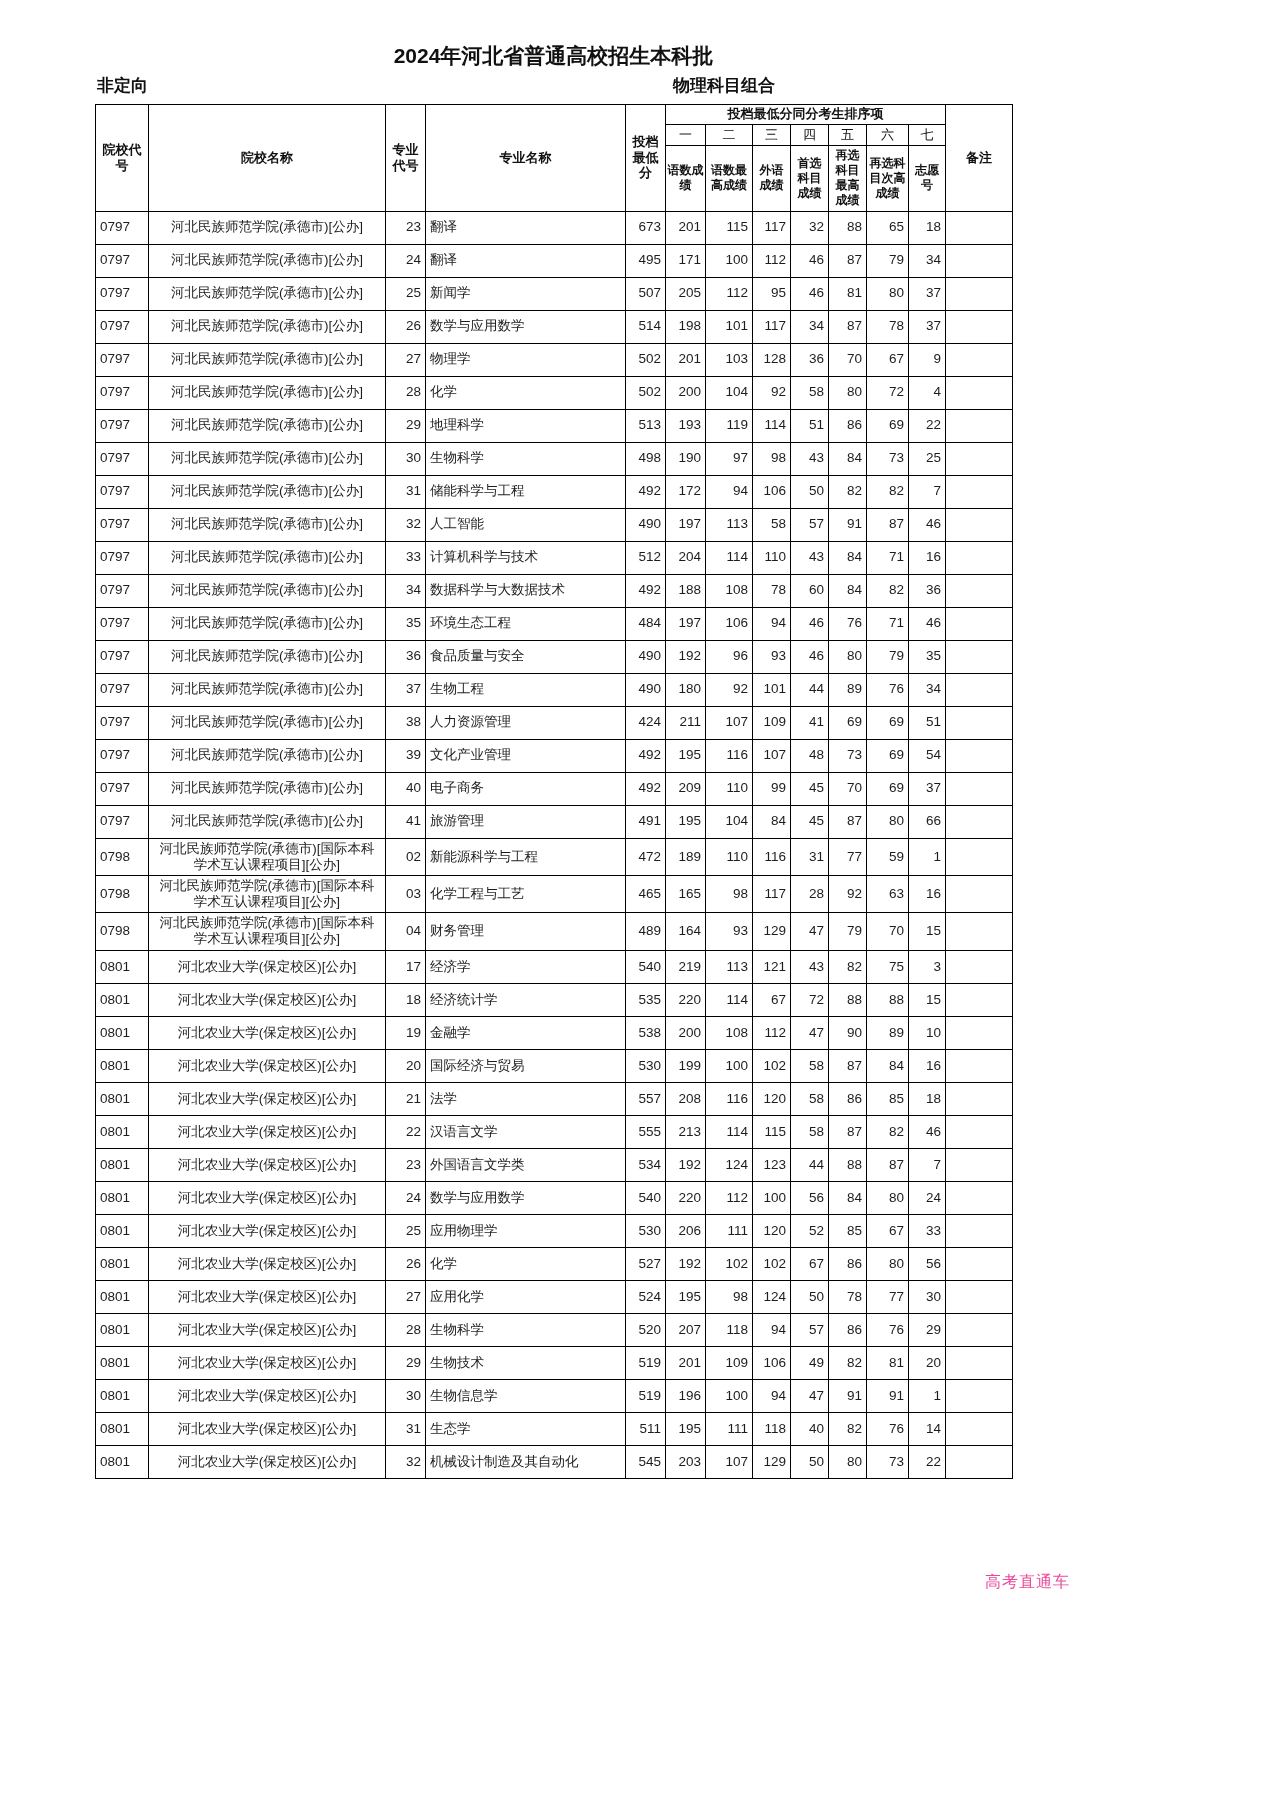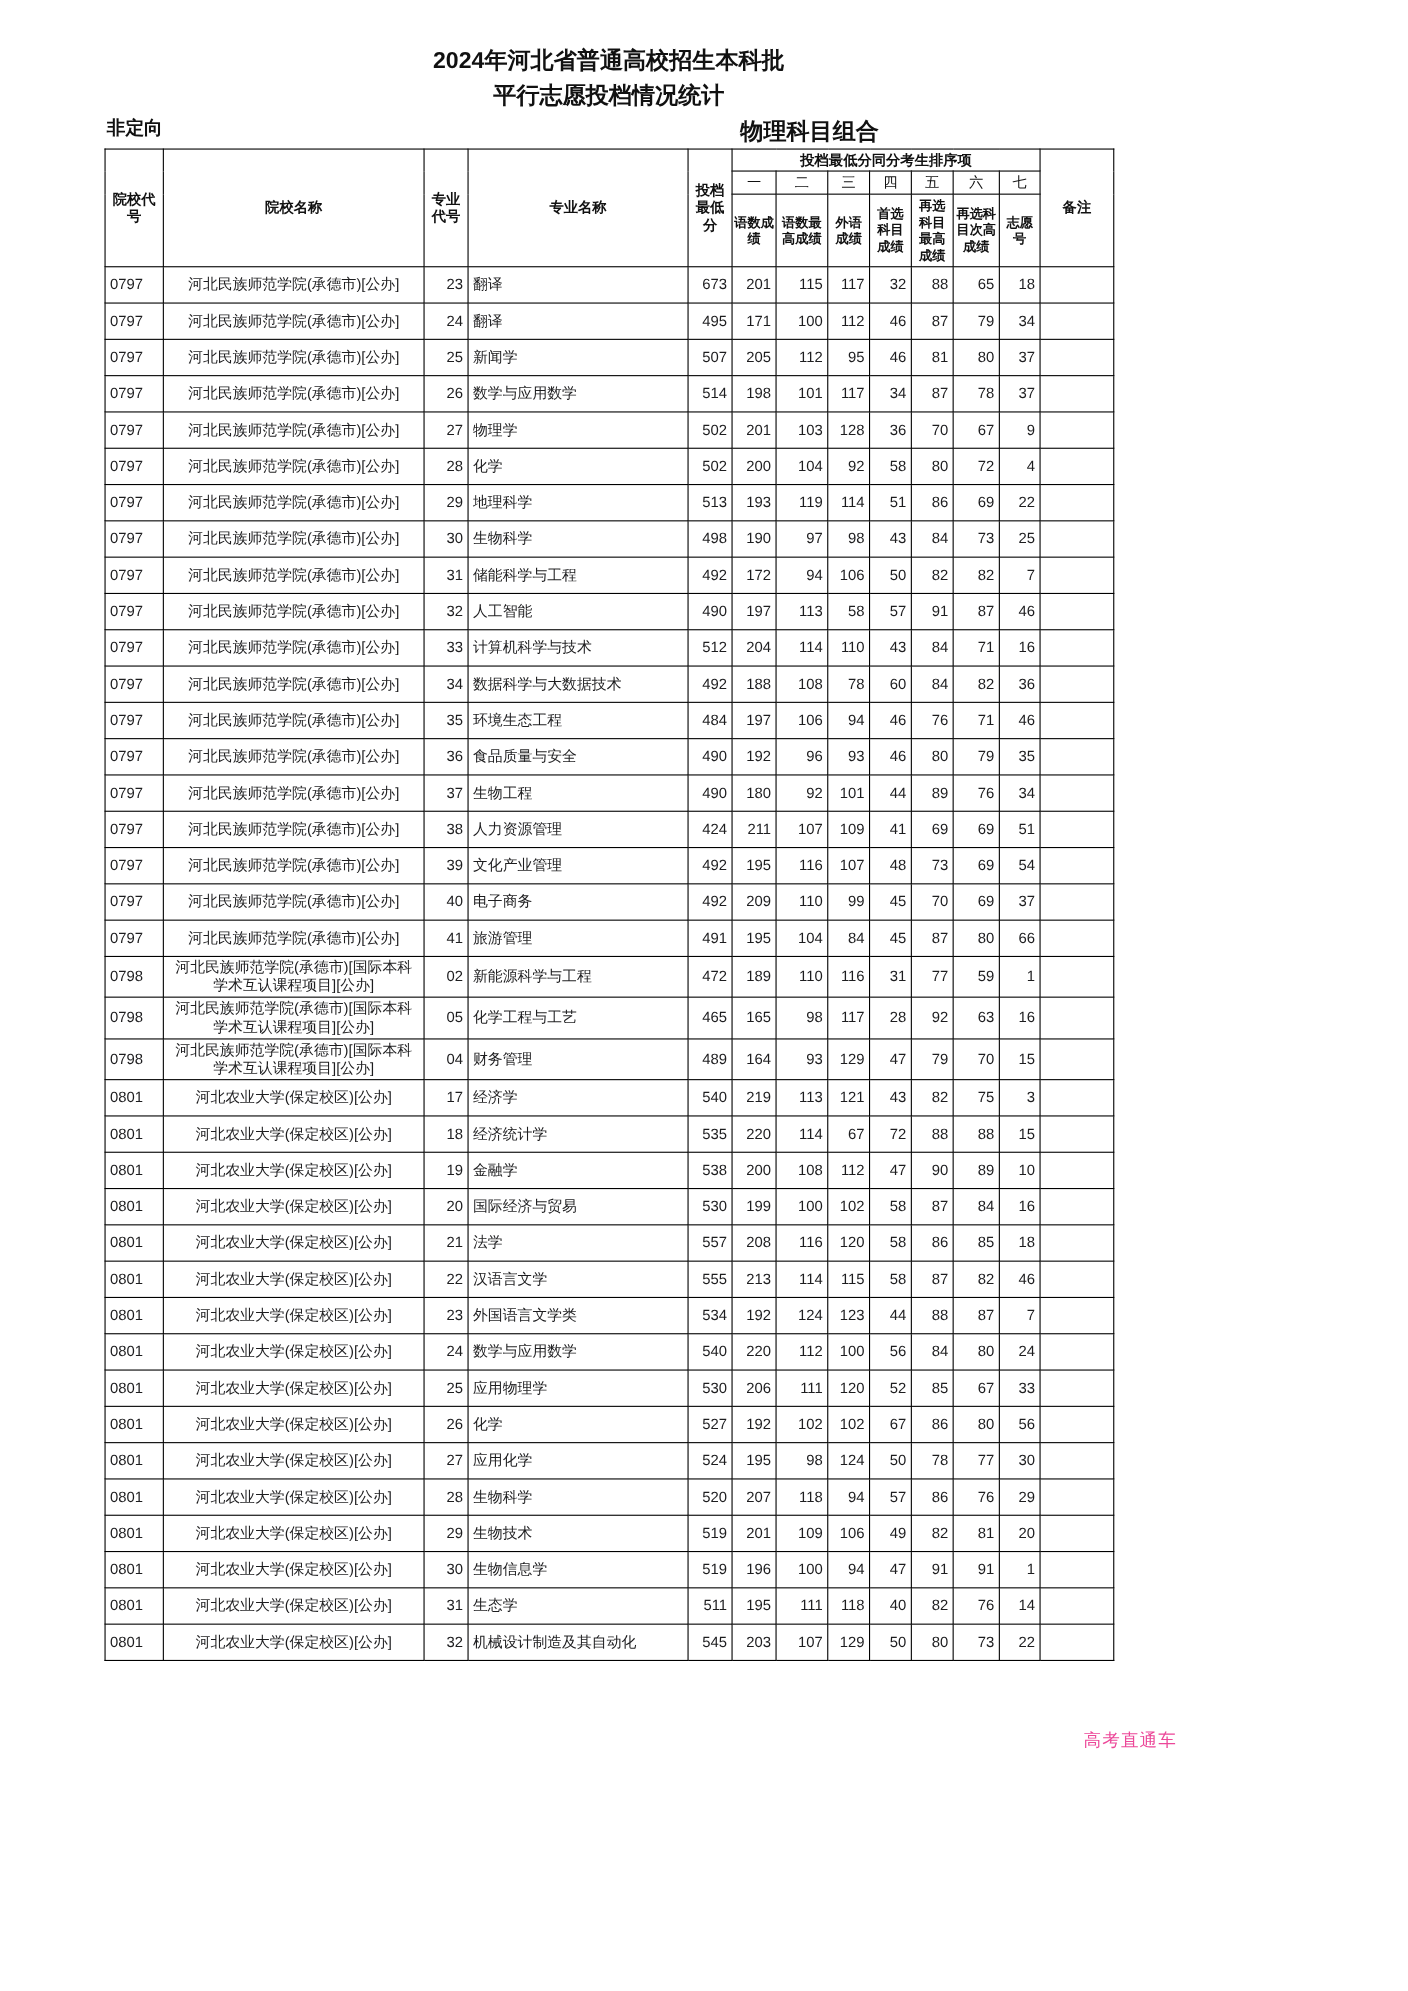--- a/index.html
+++ b/index.html
@@ -12,21 +12,21 @@
     position:relative;
     overflow:hidden;
   }
   .content { width:917px; margin-left:95px; padding-top:40px; }
 
   .titles { text-align:center; }
   .title-line { font-size:21px; font-weight:bold; line-height:1.5; color:#111; }
 
   .subheader { position:relative; height:27px; margin-top:2px; }
   .left-label { position:absolute; left:2px; top:0; font-size:17px; font-weight:bold; color:#111; }
-  .subject-group { position:absolute; left:578px; top:0; font-size:21px; font-weight:bold; color:#111; }
+  .subject-group { position:absolute; left:578px; top:0; font-size:17px; font-weight:bold; color:#111; }
 
   table.main {
     margin-top:3px;
     border-collapse:collapse;
     table-layout:fixed;
     width:917px;
   }
   table.main th, table.main td {
     border:1px solid #000;
     vertical-align:middle;
@@ -56,21 +56,20 @@
     font-size:16px; color:#ec4899; letter-spacing:1px;
   }
 </style>
 </head>
 <body>
 
 <div class="content">
 
   <div class="titles">
     <div class="title-line">2024年河北省普通高校招生本科批</div>
-    <div class="title-line">平行志愿投档情况统计</div>
   </div>
 
   <div class="subheader">
     <span class="left-label">非定向</span>
     <span class="subject-group">物理科目组合</span>
   </div>
 
   <table class="main">
     <colgroup>
       <col style="width:53px">
@@ -413,21 +412,21 @@
           <td class="c7">116</td>
           <td class="c8">31</td>
           <td class="c9">77</td>
           <td class="c10">59</td>
           <td class="c11">1</td>
           <td class="c12"></td>
         </tr>
         <tr>
           <td class="c0">0798</td>
           <td class="c1">河北民族师范学院(承德市)[国际本科学术互认课程项目][公办]</td>
-          <td class="c2">05</td>
+          <td class="c2">03</td>
           <td class="c3">化学工程与工艺</td>
           <td class="c4">465</td>
           <td class="c5">165</td>
           <td class="c6">98</td>
           <td class="c7">117</td>
           <td class="c8">28</td>
           <td class="c9">92</td>
           <td class="c10">63</td>
           <td class="c11">16</td>
           <td class="c12"></td>

